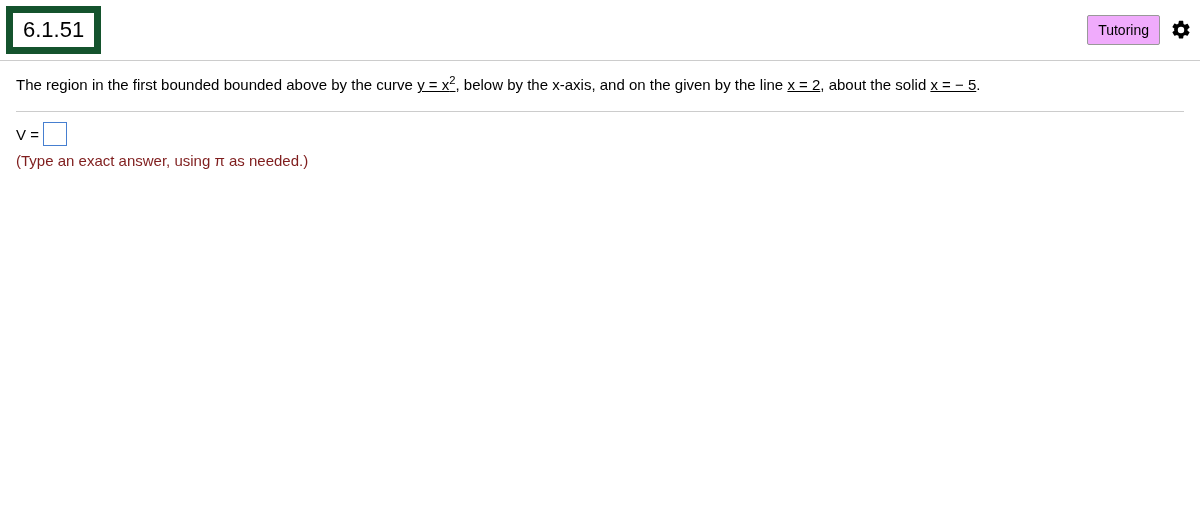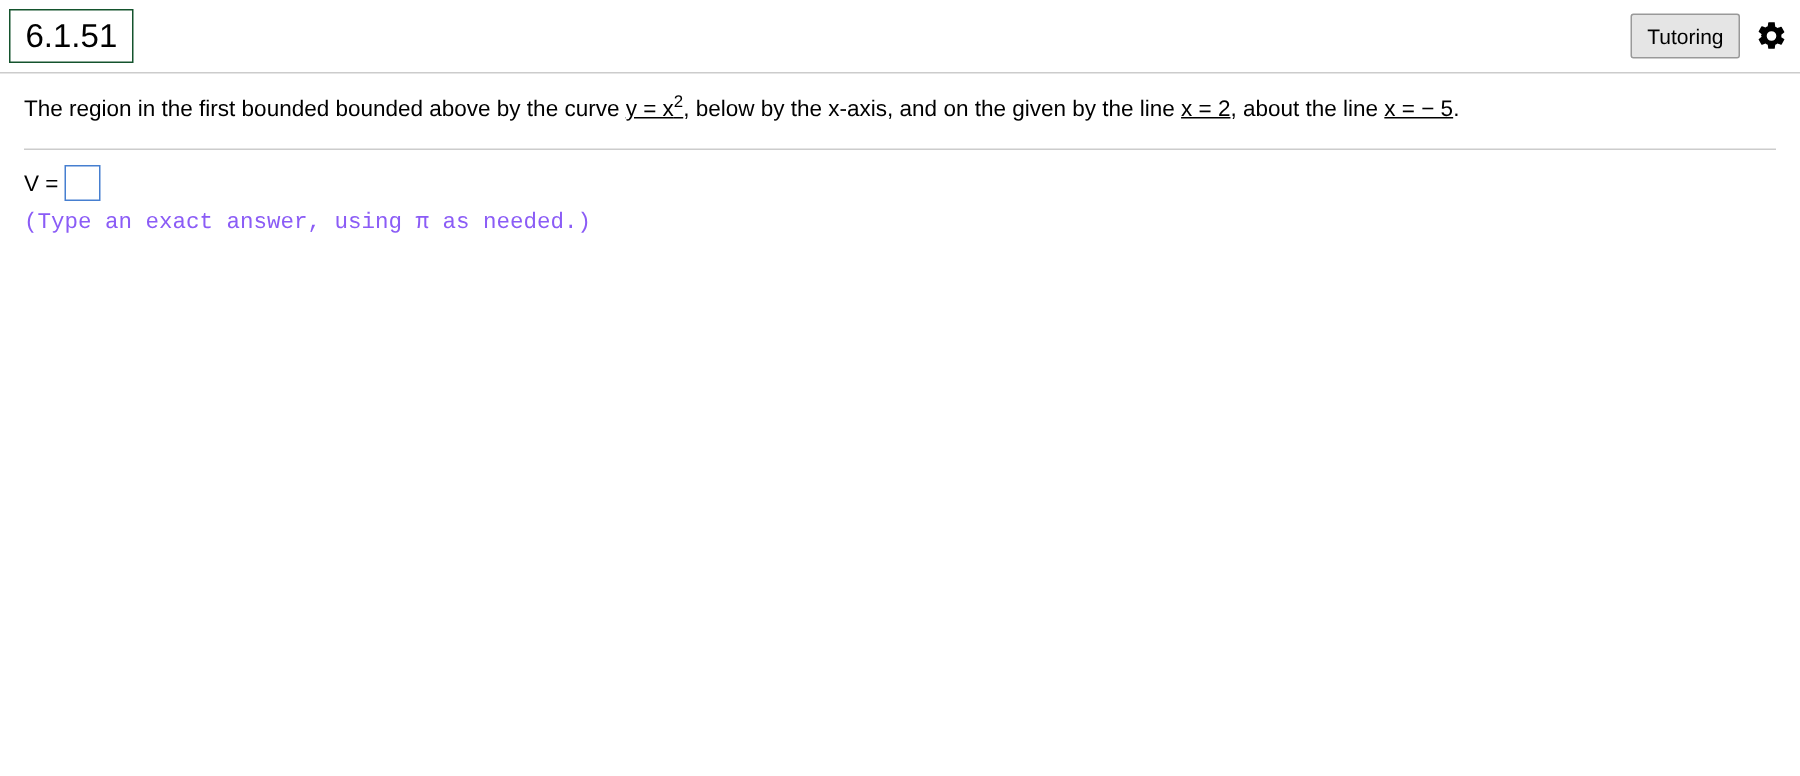--- a/index.html
+++ b/index.html
@@ -18,32 +18,32 @@
     }
     .header {
       display: flex;
       justify-content: space-between;
       align-items: center;
       padding: 6px 6px 6px 6px;
       border-bottom: 1px solid #ccc;
     }
     .question-number {
       font-size: 22px;
-      border: 1px solid #14532d;
+      border: 7px solid #14532d;
       padding: 4px 10px;
       background: #fff;
     }
     .header-right {
       display: flex;
       align-items: center;
       gap: 8px;
     }
     .btn {
       border: 1px solid #999;
-      background: #e5e5e5;
+      background: #f0abfc;
       padding: 6px 10px;
       font-size: 14px;
       cursor: pointer;
       display: flex;
       align-items: flex-start;
       gap: 4px;
       border-radius: 2px;
     }
     .dropdown-arrow {
       font-size: 10px;
@@ -77,22 +77,21 @@
     }
     .answer-input {
       width: 24px;
       height: 24px;
       border: 1px solid #467fd0;
       font-size: 14px;
       text-align: center;
     }
     .hint {
       font-size: 15px;
-      color: #8b5cf6;
-      font-family: Liberation Mono, monospace;
+      color: #7f1d1d;
     }
     sup {
       font-size: 0.75em;
       vertical-align: super;
       line-height: 0;
     }
     .nowrap {
       white-space: nowrap;
       text-decoration: underline;
     }
@@ -110,21 +109,21 @@
       <svg width="22" height="22" viewBox="0 0 24 24" fill="#000">
         <path d="M19.14,12.94a7.07,7.07,0,0,0,.05-.94,7.07,7.07,0,0,0-.05-.94l2.03-1.58a.5.5,0,0,0,.12-.64l-1.92-3.32a.5.5,0,0,0-.61-.22l-2.39.96a7.22,7.22,0,0,0-1.62-.94l-.36-2.54A.5.5,0,0,0,13.9,2H10.1a.5.5,0,0,0-.49.42L9.25,4.96a7.22,7.22,0,0,0-1.62.94L5.24,4.94a.5.5,0,0,0-.61.22L2.71,8.48a.5.5,0,0,0,.12.64l2.03,1.58a7.07,7.07,0,0,0-.5.94,7.07,7.07,0,0,0,.5.94L2.83,14.16a.5.5,0,0,0-.12.64l1.92,3.32a.5.5,0,0,0,.61.22l2.39-.96a7.22,7.22,0,0,0,1.62.94l.36,2.54a.5.5,0,0,0,.49.42h3.8a.5.5,0,0,0,.49-.42l.36-2.54a7.22,7.22,0,0,0,1.62-.94l2.39.96a.5.5,0,0,0,.61-.22l1.92-3.32a.5.5,0,0,0-.12-.64ZM12,15.5A3.5,3.5,0,1,1,15.5,12,3.5,3.5,0,0,1,12,15.5Z"></path>
       </svg>
     </div>
   </div>
 </div>
 
 <div class="content">
   <div class="problem-text">
     <p>
-      <span>The region in the first bounded bounded above by the curve </span><span class="nowrap"><span>y = x</span><sup>2</sup></span><span>, below by the x-axis, and on the given by the line </span><span class="nowrap">x = 2</span><span>, about the line </span><span class="nowrap">x = − 5</span><span>.</span>
+      <span>The region in the first bounded bounded above by the curve </span><span class="nowrap"><span>y = x</span><sup>2</sup></span><span>, below by the x-axis, and on the given by the line </span><span class="nowrap">x = 2</span><span>, about the solid </span><span class="nowrap">x = − 5</span><span>.</span>
     </p>
   </div>
   <div class="separator"></div>
   <div class="answer-row">
     <span>V =</span>
     <input type="text" class="answer-input" value="" style="">
   </div>
   <div class="hint">(Type an exact answer, using π as needed.)</div>
 </div>
 

